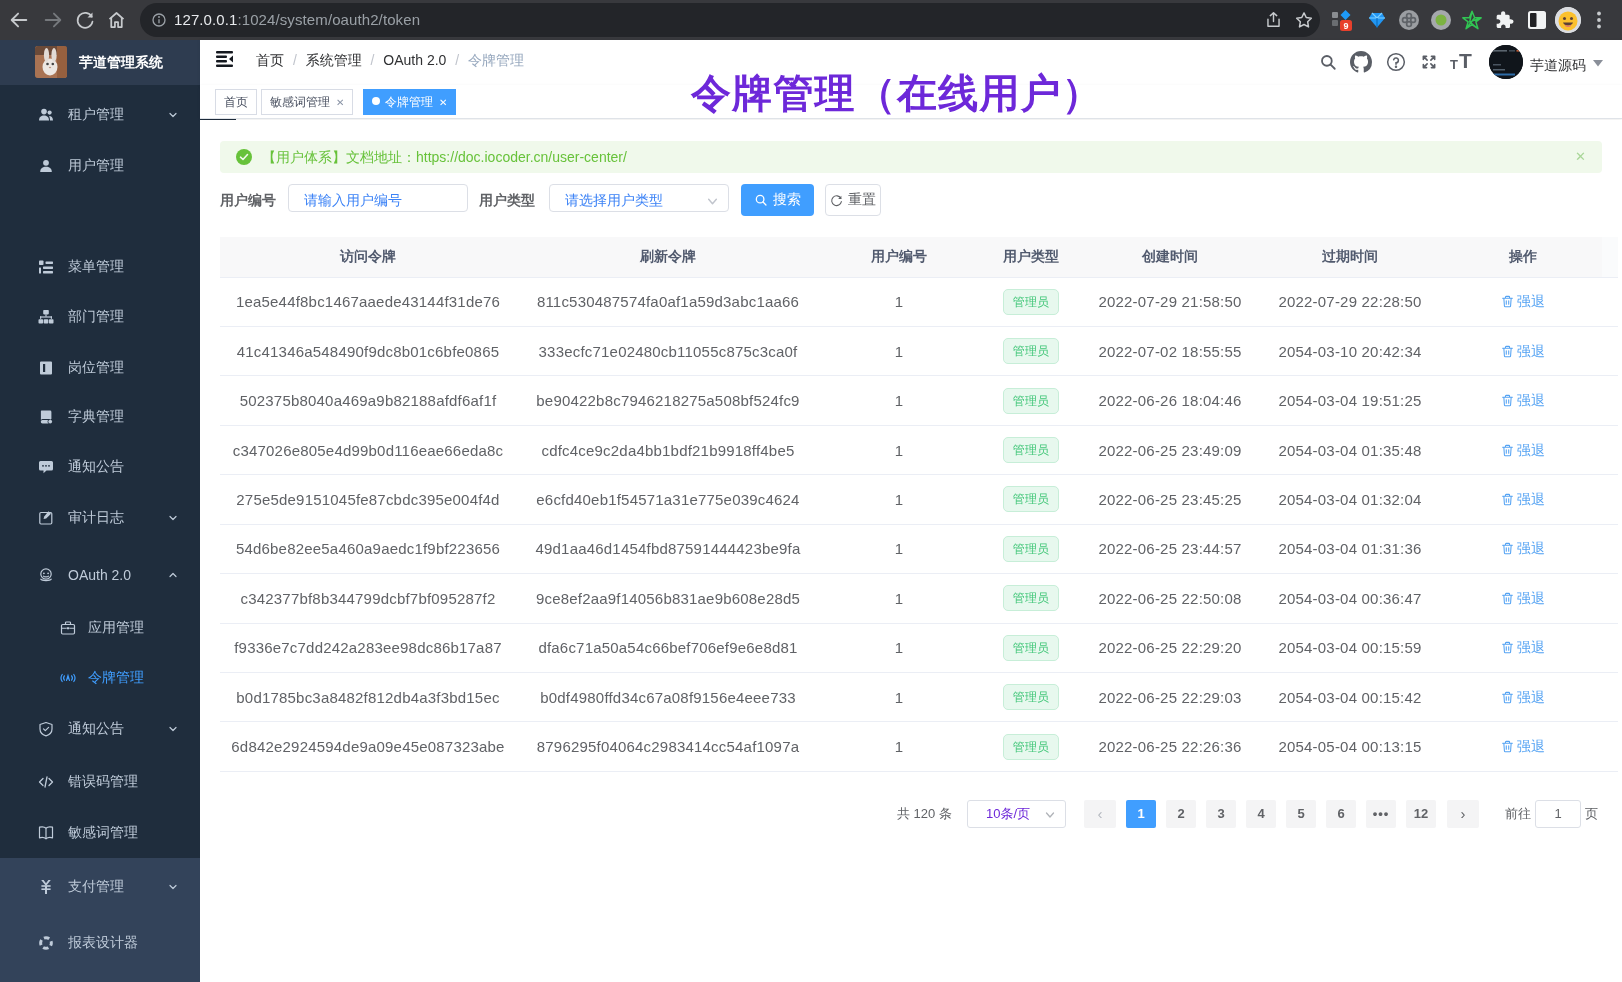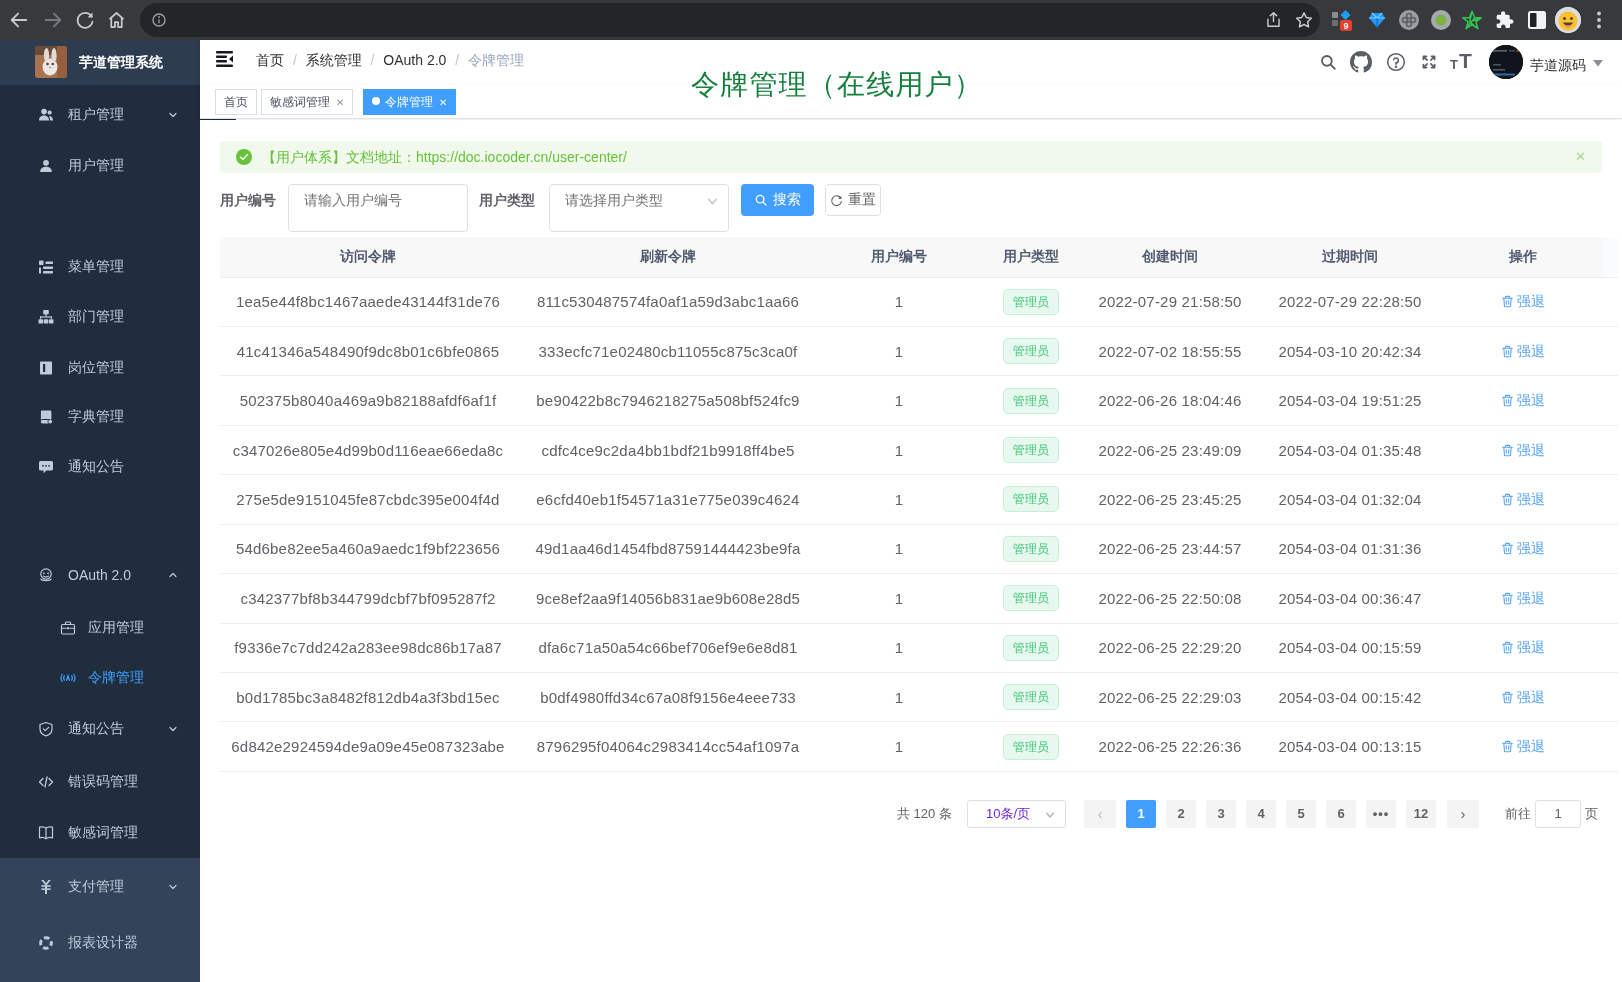--- a/index.html
+++ b/index.html
@@ -35,31 +35,31 @@
 
 
 #tagsbar { position:absolute; left:200px; top:85px; width:1422px; height:34px; background:#fff; border-bottom:1px solid #dfe3e8; box-shadow:0 1px 3px rgba(0,0,0,.08); }
 .tag { position:absolute; top:4px; height:26px; line-height:24px; border:1px solid #d8dce5; background:#fff; color:#495060; font-size:12px; padding:0 8px; }
 .tag.on { background:#409eff; border-color:#409eff; color:#fff; }
 .tag .dot { display:inline-block; width:8px; height:8px; border-radius:50%; background:#fff; margin-right:5px; position:relative; top:-1px; }
 .tag .x { margin-left:6px; font-size:10px; color:#8a94a6; }
 .tag.on .x { color:#fff; }
 
 
-#redtxt { position:absolute; left:691px; top:66px; font-size:28px; color:#15803d; font-weight:400; letter-spacing:1.2px; z-index:50; }
+#redtxt { position:absolute; left:691px; top:66px; font-size:40px; color:#6d28d9; font-weight:700; letter-spacing:1.2px; z-index:50; }
 
 
 #content { position:absolute; left:200px; top:120px; width:1422px; height:862px; background:#fff; }
 #alert { position:absolute; left:20px; top:21px; width:1382px; height:32px; background:#f0f9eb; border-radius:4px; color:#67c23a; font-size:14px; line-height:32px; }
 #alert .msg { margin-left:42px; }
 #alert .x { position:absolute; right:16px; top:0; color:#a8d697; font-size:13px; }
 
 #form { position:absolute; left:20px; top:64px; width:1382px; height:32px; font-size:14px; }
 .flabel { position:absolute; top:0; height:32px; line-height:32px; font-weight:bold; color:#606266; }
-.finput { position:absolute; top:0; height:48px; border:1px solid #dcdfe6; border-radius:4px; background:#fff; line-height:30px; color:#737373; padding-left:15px; font-size:14px; }
+.finput { position:absolute; top:0; height:28px; border:1px solid #dcdfe6; border-radius:4px; background:#fff; line-height:30px; color:#3b82f6; padding-left:15px; font-size:14px; }
 .btn { position:absolute; top:0; height:32px; border-radius:4px; font-size:14px; display:flex; align-items:center; justify-content:center; }
 #btnsearch { left:521px; width:73px; background:#409eff; color:#fff; }
 #btnreset { left:605px; width:56px; background:#fff; border:1px solid #dcdfe6; color:#606266; }
 
 
 #tbl { position:absolute; left:20px; top:117px; width:1398px; border-collapse:collapse; table-layout:fixed; font-size:14px; }
 #tbl th { background:#f8f8f9; color:#515a6e; font-weight:bold; height:40px; text-align:center; border-bottom:1px solid #ebeef5; }
 #tbl td { height:49.45px; text-align:center; color:#606266; border-bottom:1px solid #ebeef5; font-size:15px; letter-spacing:0.2px; }
 .gtag { display:inline-block; width:56px; height:26px; line-height:24px; background:#e7f8ee; border:1px solid #c7eed8; border-radius:5px; color:#41c678; font-size:12px; }
 .qlink { color:#53a2f3; font-size:14px; }
@@ -89,20 +89,21 @@
   <svg class="navic" style="left:106px" width="21" height="21" viewBox="0 0 24 24" fill="none" stroke="#c7cacd" stroke-width="2" stroke-linejoin="round">
       <path d="M4 11 L12 4 L20 11"></path>
       <path d="M6 9.5 V20 H10.2 V14.5 H13.8 V20 H18 V9.5"></path>
     </svg>
   <div id="urlbar"></div>
   <svg class="navic" style="left:151px" width="16" height="16" viewBox="0 0 24 24" fill="none" stroke="#9aa0a6" stroke-width="2">
       <circle cx="12" cy="12" r="9"></circle>
       <line x1="12" y1="11" x2="12" y2="17"></line>
       <circle cx="12" cy="7.5" r="0.5" fill="#9aa0a6"></circle>
     </svg>
+  <div id="urltext"><b>127.0.0.1</b>:1024/system/oauth2/token</div>
   <svg class="navic" style="left:1264px" width="19" height="19" viewBox="0 0 24 24" fill="none" stroke="#c7cacd" stroke-width="1.8" stroke-linecap="round" stroke-linejoin="round">
       <path d="M12 3 V14"></path>
       <path d="M8 6.5 L12 3 L16 6.5"></path>
       <path d="M5 11 V20 H19 V11"></path>
     </svg>
   <svg class="navic" style="left:1294px" width="20" height="20" viewBox="0 0 24 24" fill="none" stroke="#c7cacd" stroke-width="1.8" stroke-linejoin="round">
       <path d="M12 3.5 L14.7 9 L20.8 9.9 L16.4 14.2 L17.4 20.3 L12 17.4 L6.6 20.3 L7.6 14.2 L3.2 9.9 L9.3 9 Z"></path>
     </svg>
   <svg class="navic" style="left:1331px" width="22" height="24" viewBox="0 0 22 24">
       <rect x="1" y="4" width="6" height="6" rx="1" fill="#8a8d91"></rect>
@@ -234,20 +235,30 @@
       <span class="tx">字典管理</span>
     </div>
   <div class="mi" style="top:402px">
       <svg class="ic" viewBox="0 0 16 16" fill="currentColor">
         <path d="M2.5 2 H13.5 A1.5 1.5 0 0 1 15 3.5 V10 A1.5 1.5 0 0 1 13.5 11.5 H8.5 L5.5 14.2 V11.5 H2.5 A1.5 1.5 0 0 1 1 10 V3.5 A1.5 1.5 0 0 1 2.5 2 Z"></path>
         <circle cx="5" cy="6.8" r="0.9" fill="#1f2d3d"></circle>
         <circle cx="8" cy="6.8" r="0.9" fill="#1f2d3d"></circle>
         <circle cx="11" cy="6.8" r="0.9" fill="#1f2d3d"></circle>
       </svg>
       <span class="tx">通知公告</span>
+    </div>
+  <div class="mi" style="top:453px">
+      <svg class="ic" viewBox="0 0 16 16" fill="none" stroke="currentColor" stroke-width="1.2">
+        <rect x="1.8" y="2.5" width="12" height="11.5" rx="1.2"></rect>
+        <path d="M10.5 1.2 L13 3.7 L8.2 8.5 L5.6 9.1 L6.2 6.5 Z" fill="currentColor" stroke="none"></path>
+      </svg>
+      <span class="tx">审计日志</span>
+      <svg class="ar" viewBox="0 0 10 10" fill="none" stroke="currentColor" stroke-width="1.2" stroke-linecap="round" stroke-linejoin="round">
+        <polyline points="2,3.5 5,6.5 8,3.5"></polyline>
+      </svg>
     </div>
   <div class="mi" style="top:510px">
       <svg class="ic" viewBox="0 0 16 16" fill="none" stroke="currentColor" stroke-width="1.2">
         <circle cx="8" cy="7" r="5.2"></circle>
         <circle cx="5.9" cy="6.3" r="0.9" fill="currentColor" stroke="none"></circle>
         <circle cx="10.1" cy="6.3" r="0.9" fill="currentColor" stroke="none"></circle>
         <path d="M5.5 9.2 C6.3 10.2 9.7 10.2 10.5 9.2" stroke-linecap="round"></path>
         <path d="M2.8 12.2 C4 14 12 14 13.2 12.2" stroke-linecap="round"></path>
       </svg>
       <span class="tx">OAuth 2.0</span>
@@ -541,21 +552,21 @@
                 <path d="M6.5 7 V11.5 M9.5 7 V11.5" stroke-linecap="round"></path>
               </svg>强退</span></td>
           <td></td>
         </tr>
     <tr>
           <td>6d842e2924594de9a09e45e087323abe</td>
           <td>8796295f04064c2983414cc54af1097a</td>
           <td>1</td>
           <td><span class="gtag">管理员</span></td>
           <td>2022-06-25 22:26:36</td>
-          <td>2054-03-04 00:13:15</td>
+          <td>2054-05-04 00:13:15</td>
           <td class="lastop"><span class="qlink"><svg width="13" height="13" viewBox="0 0 16 16" fill="none" stroke="#53a2f3" stroke-width="1.3">
                 <path d="M2 4 H14 M5.5 4 V2.5 A0.8 0.8 0 0 1 6.3 1.7 H9.7 A0.8 0.8 0 0 1 10.5 2.5 V4 M3.5 4 L4.2 13.5 A1 1 0 0 0 5.2 14.4 H10.8 A1 1 0 0 0 11.8 13.5 L12.5 4" stroke-linecap="round"></path>
                 <path d="M6.5 7 V11.5 M9.5 7 V11.5" stroke-linecap="round"></path>
               </svg>强退</span></td>
           <td></td>
         </tr>
   </tbody>
     </table>
 
   <div id="pager">

